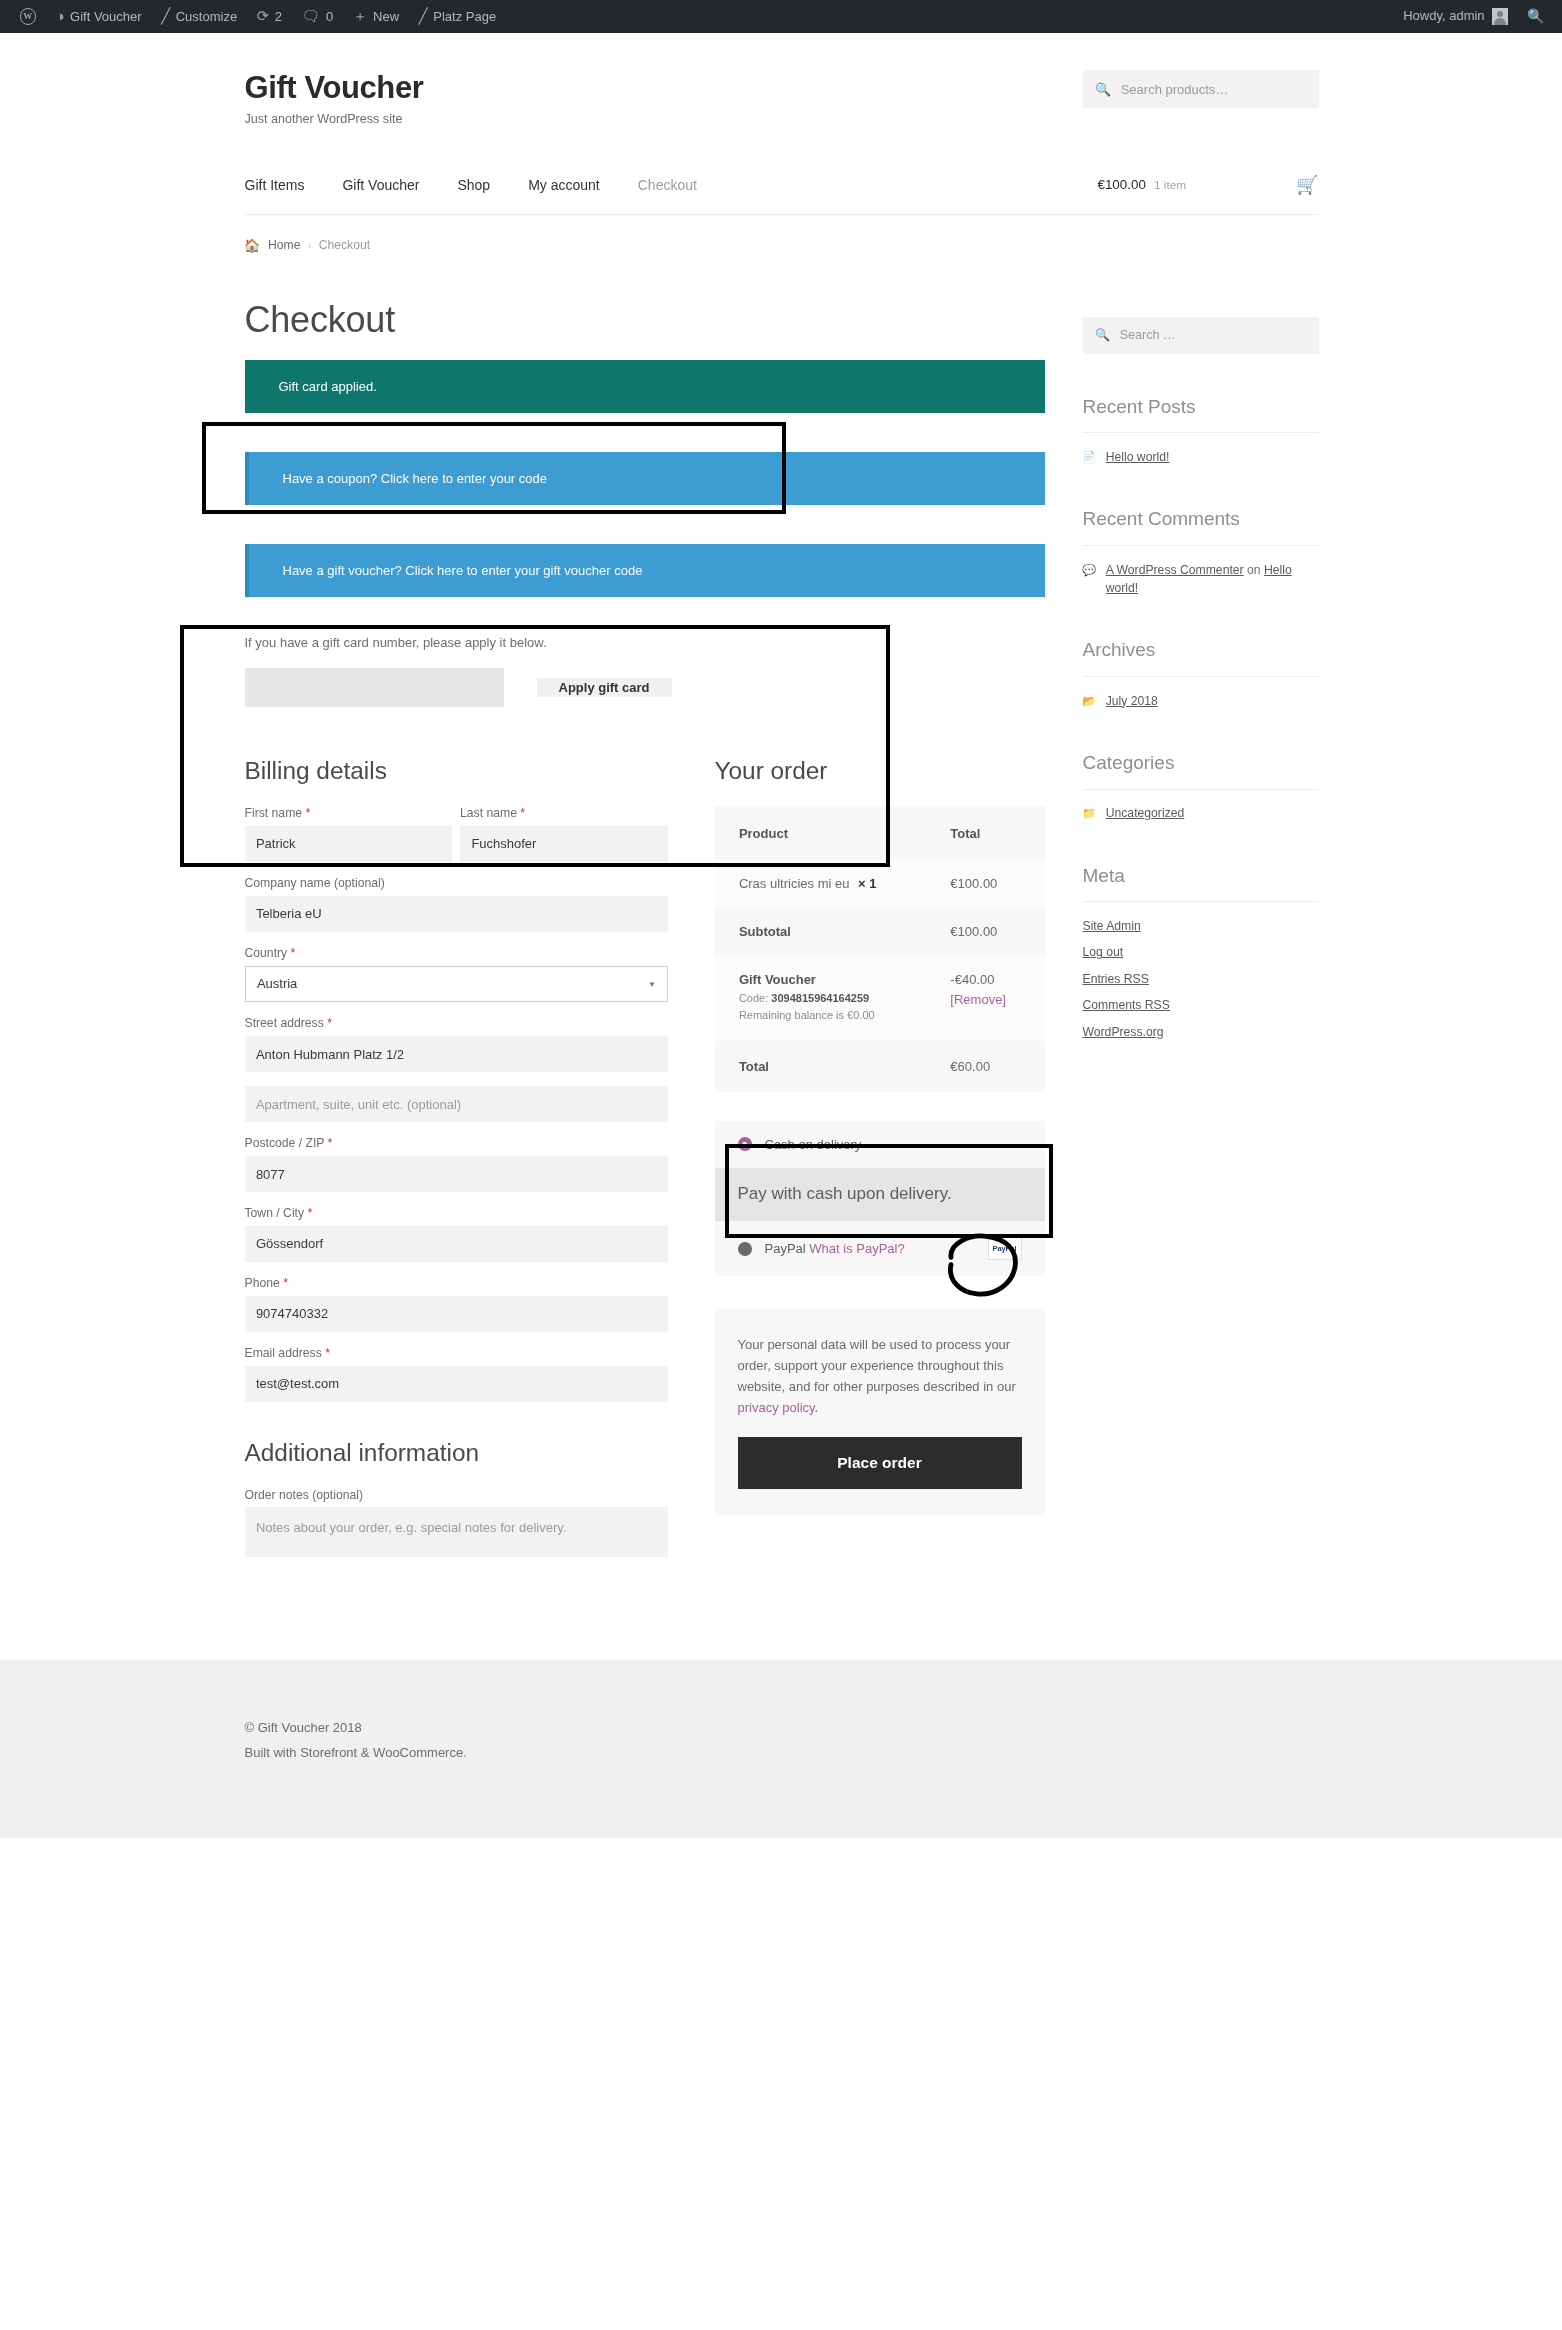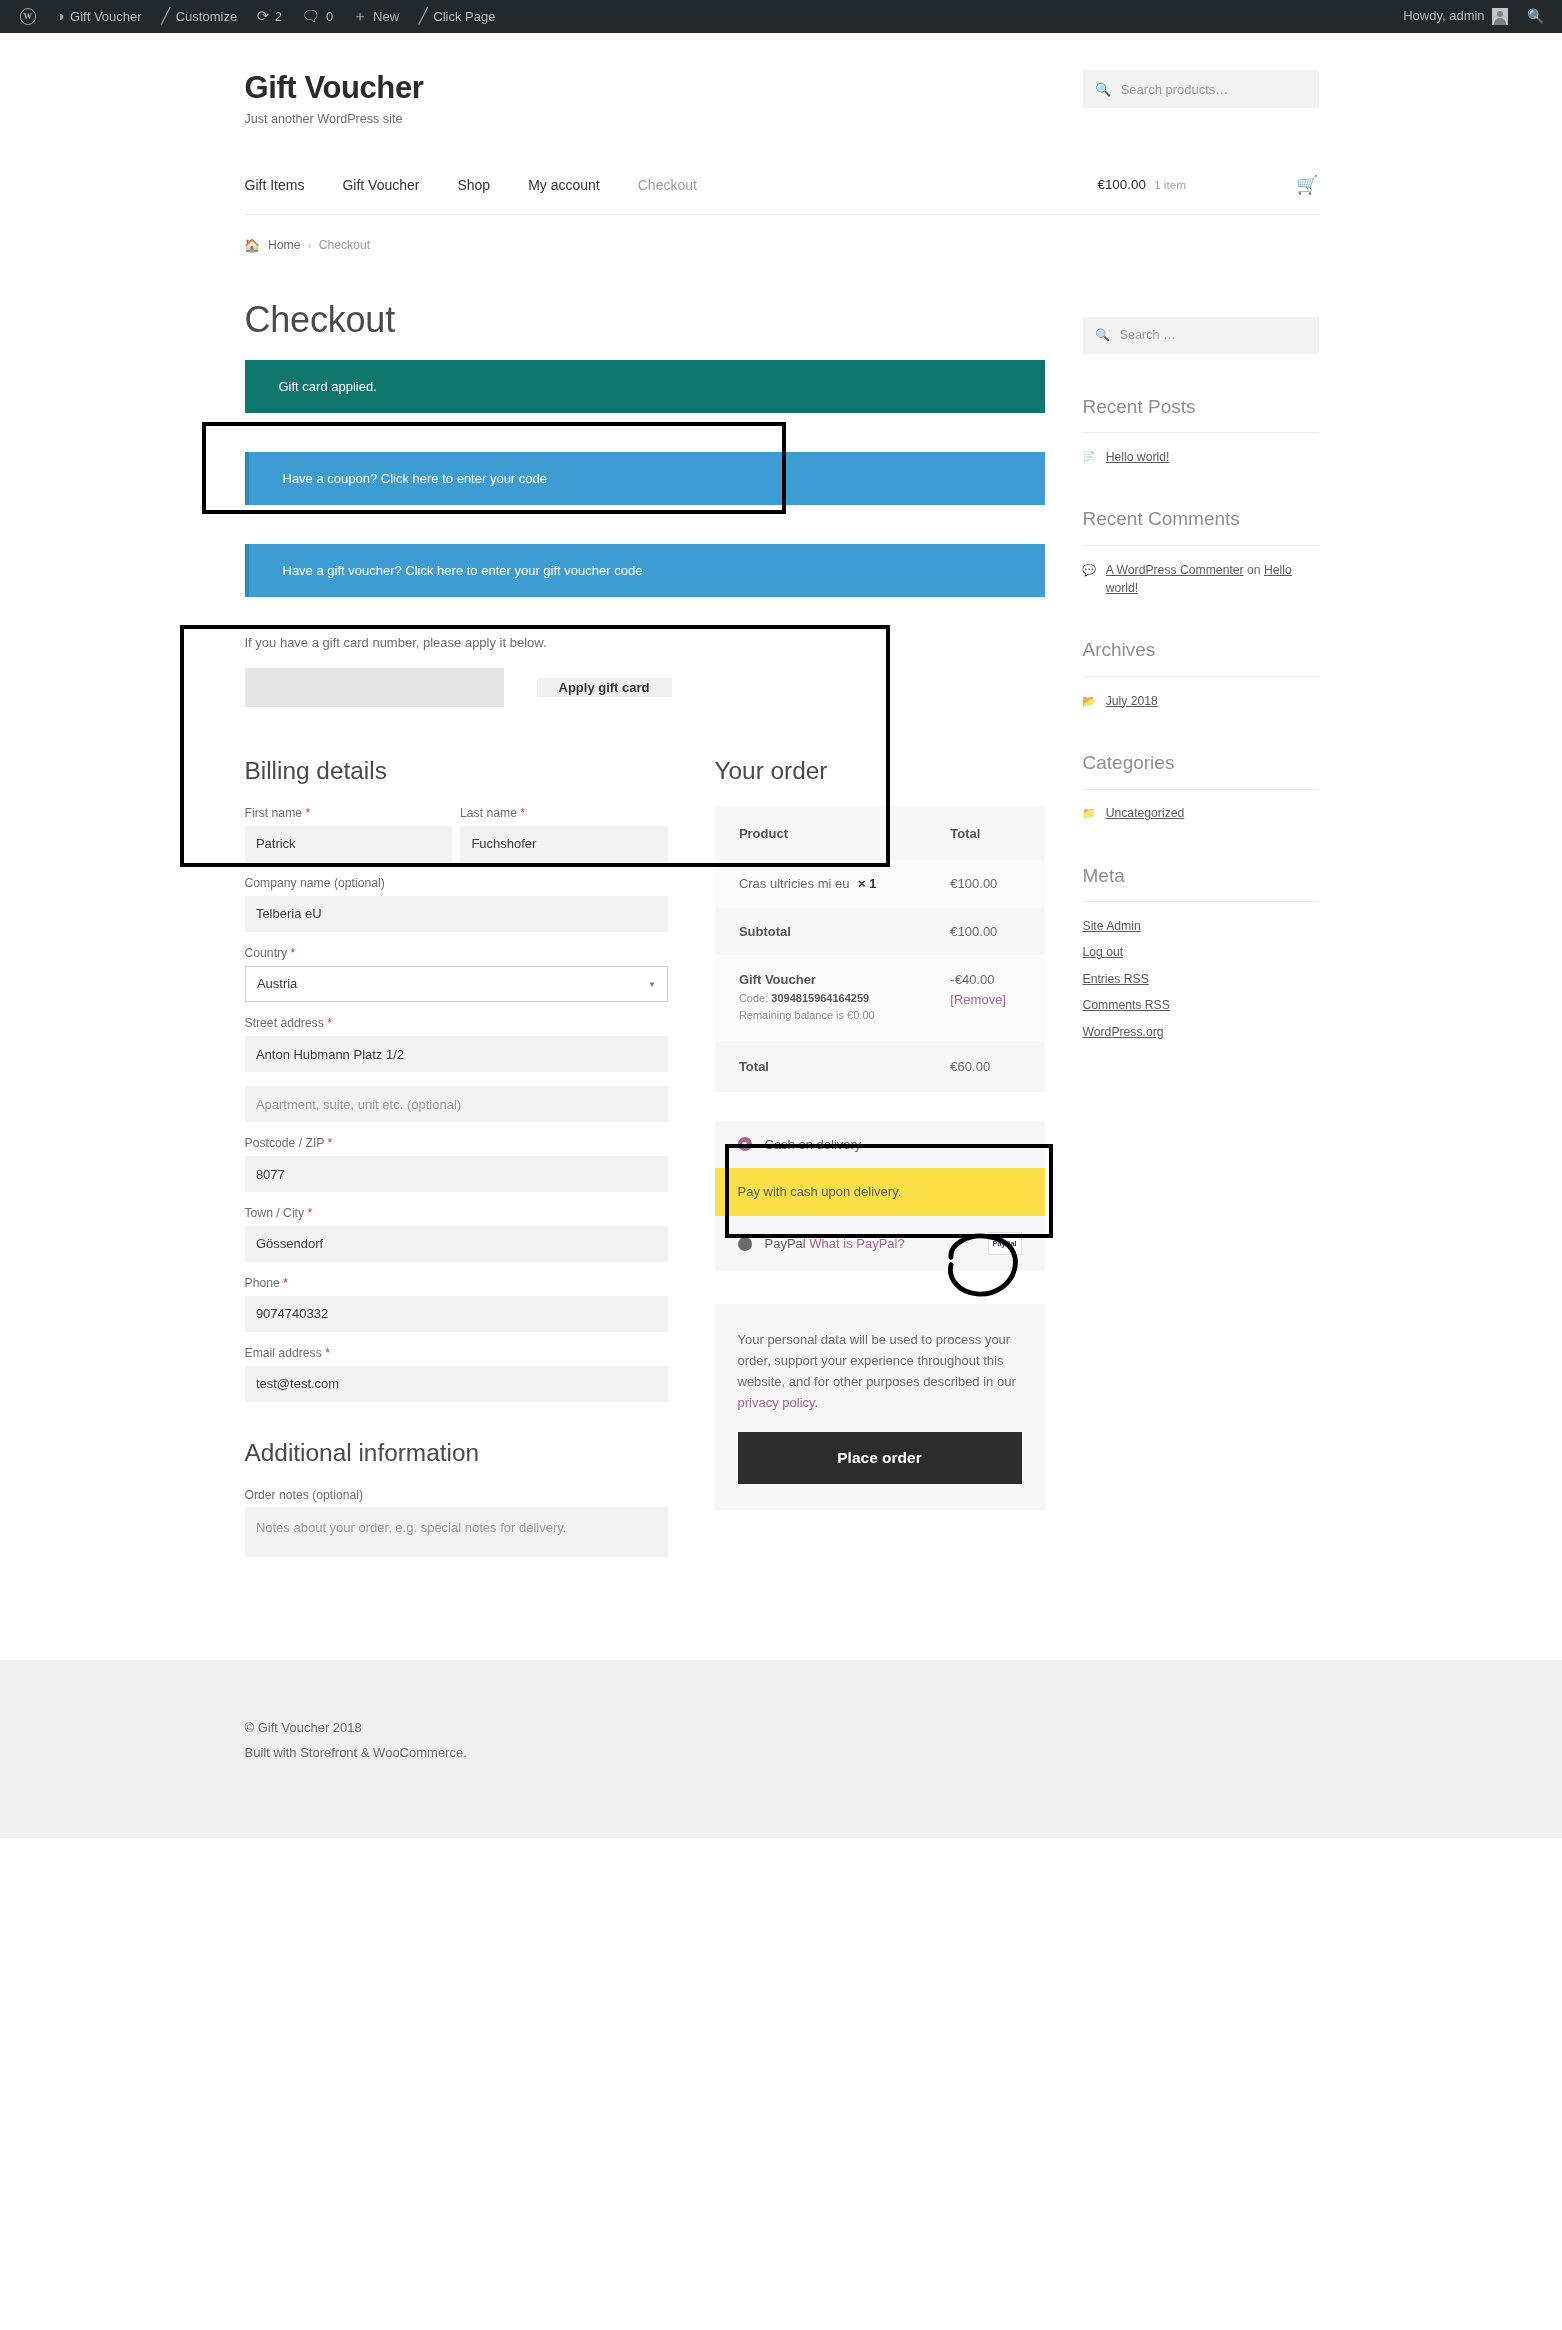--- a/index.html
+++ b/index.html
@@ -171,21 +171,21 @@
   }
   .pay-row.sel { background: #f7f7f7; }
   .pay-row.alt { background: #f7f7f7; }
   .radio {
     width: 14px; height: 14px; border-radius: 50%; background: #a46497;
     display:flex;align-items:center;justify-content:center; flex:none;
   }
   .radio i { width: 4.9px; height: 4.9px; border-radius: 50%; background:#fff; display:block;}
   .radio.off { background: #6b6b6b; }
   .pay-label { font-size: 13px; color: #5d5d5d; }
-  .pay-desc { padding: 16.3px 23px; font-size: 13px; color: #5d5d5d; background:#fde047;}
+  .pay-desc { padding: 16.3px 23px; font-size: 17px; color: #5d5d5d; background:#e5e5e5;}
   .pp-link { color: #a46497; text-decoration: none; }
   .pp-badge {
     margin-left: auto; width: 34px; height: 23px; background:#fff; border:0.8px solid #dedede;
     display:flex; align-items:center; justify-content:center;
   }
   .pp-badge span { font-size:7.3px; color:#253b80; font-weight:bold; font-family:"Liberation Sans",sans-serif;}
 
   .privacy-box { background: #f7f7f7; padding: 24.4px 23px 26px 23px; }
   .privacy-text { font-size: 13px; color: #6b6b6b; line-height: 1.62; }
   .privacy-text a { color: #a46497; text-decoration: none; }
@@ -236,21 +236,21 @@
     <div class="ab-item">
       <span class="glyph">🗨</span>
       <span>0</span>
     </div>
     <div class="ab-item">
       <span class="glyph">＋</span>
       <span>New</span>
     </div>
     <div class="ab-item">
       <span class="glyph">╱</span>
-      <span>Click Page</span>
+      <span>Platz Page</span>
     </div>
   </div>
   <div class="ab-right">
     <div class="ab-howdy">
       <span>Howdy, admin</span>
       <span class="ab-avatar"></span>
     </div>
     <div class="ab-search">
       <span>🔍</span>
     </div>

